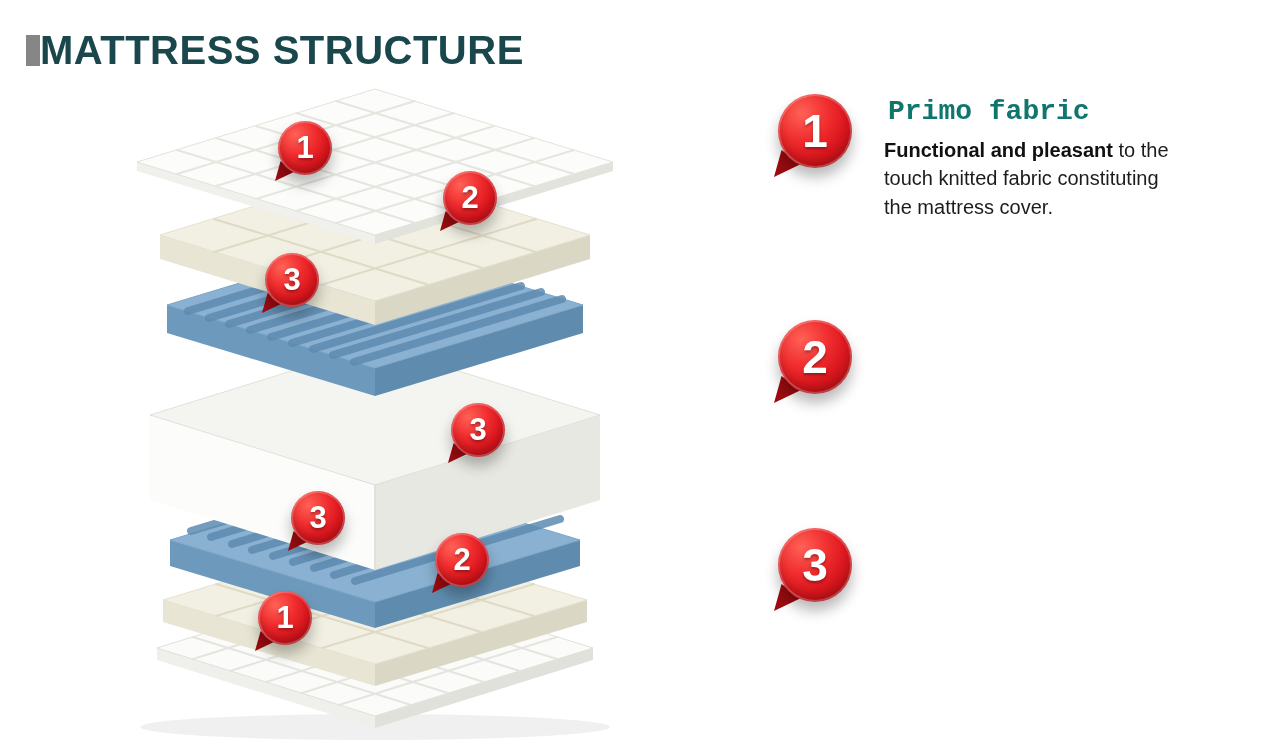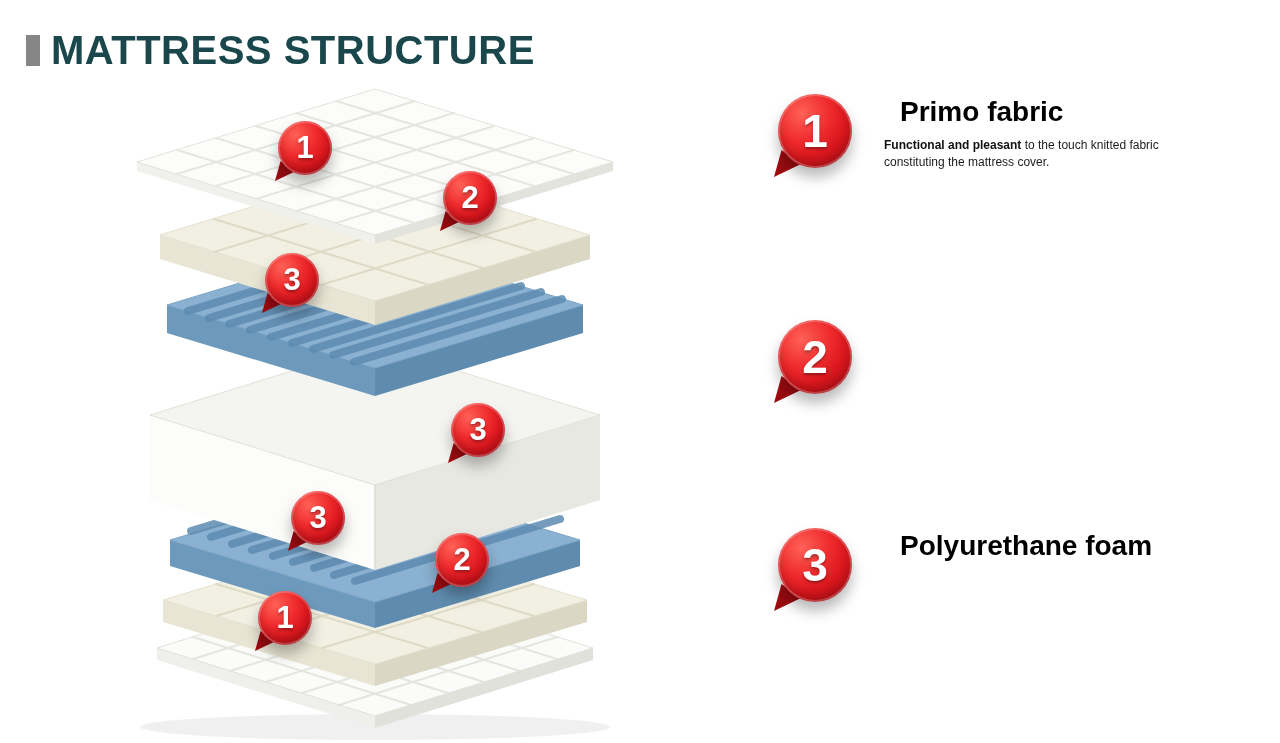--- a/index.html
+++ b/index.html
@@ -1,21 +1,21 @@
 <!DOCTYPE html>
 <html><head>
 <meta charset="utf-8">
 <style>
   *{box-sizing:border-box;margin:0;padding:0}
   html,body{width:1280px;height:743px;background:#ffffff;overflow:hidden;
     font-family:"Liberation Sans","DejaVu Sans",sans-serif;}
   #stage{position:relative;width:1280px;height:743px;background:#fff;}
 
   
-  header{position:absolute;top:30px;left:26px;display:flex;align-items:center;gap:11px;}
+  header{position:absolute;top:30px;left:26px;display:flex;align-items:center;}
   .accent-bar{display:inline-block;width:14px;height:31px;background:#868686;}
   h1{font-size:40px;line-height:1;font-weight:800;color:#1a474c;letter-spacing:.5px;}
 
   
   .diagram{position:absolute;left:0;top:0;width:740px;height:743px;}
   .diagram svg{position:absolute;left:0;top:0;}
 
   
   .pin{position:absolute;}
   .pin::before{content:"";position:absolute;inset:0;border-radius:50%;z-index:1;
@@ -38,22 +38,22 @@
   .b6{left:435px;top:533px}
   .b7{left:258px;top:591px}
 
   
   .legend{position:absolute;left:778px;top:0;width:480px;height:743px;}
   .legend-item{position:absolute;display:flex;gap:32px;align-items:flex-start;}
   .legend-item .pin-lg{position:relative;flex:0 0 74px;}
   .li1{top:94px}
   .li2{top:320px}
   .li3{top:528px}
-  .ltext h2{font-size:28px;font-weight:800;color:#000000;margin:2px 16px 9px;}
-  .ltext p{font-size:12px;line-height:1.42;color:#1c1c1c;}
+  .ltext h2{font-size:28px;font-weight:800;color:#0f766e;margin:2px 4px 9px;font-family:Liberation Mono, monospace;}
+  .ltext p{font-size:20px;line-height:1.42;color:#1c1c1c;}
   .ltext p b{font-weight:bold;color:#111;}
   .w1{max-width:300px}
   .w2{max-width:250px}
   .w3{max-width:305px}
 </style>
 </head>
 <body>
 
 <div id="stage">
 
@@ -168,18 +168,17 @@
       <div class="ltext">
       </div>
     </div>
 
     <div class="legend-item li3">
       <div class="pin pin-lg">
         <span class="tail"></span>
         <span class="num">3</span>
       </div>
       <div class="ltext">
-        <h2>Polyurethane foam</h2>
       </div>
     </div>
 
   </section>
 </div>
 
 </body></html>

